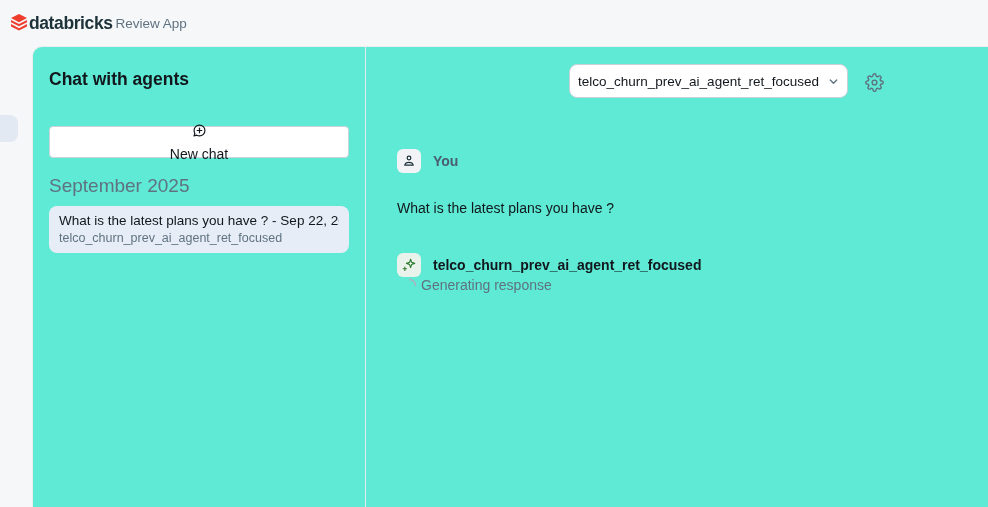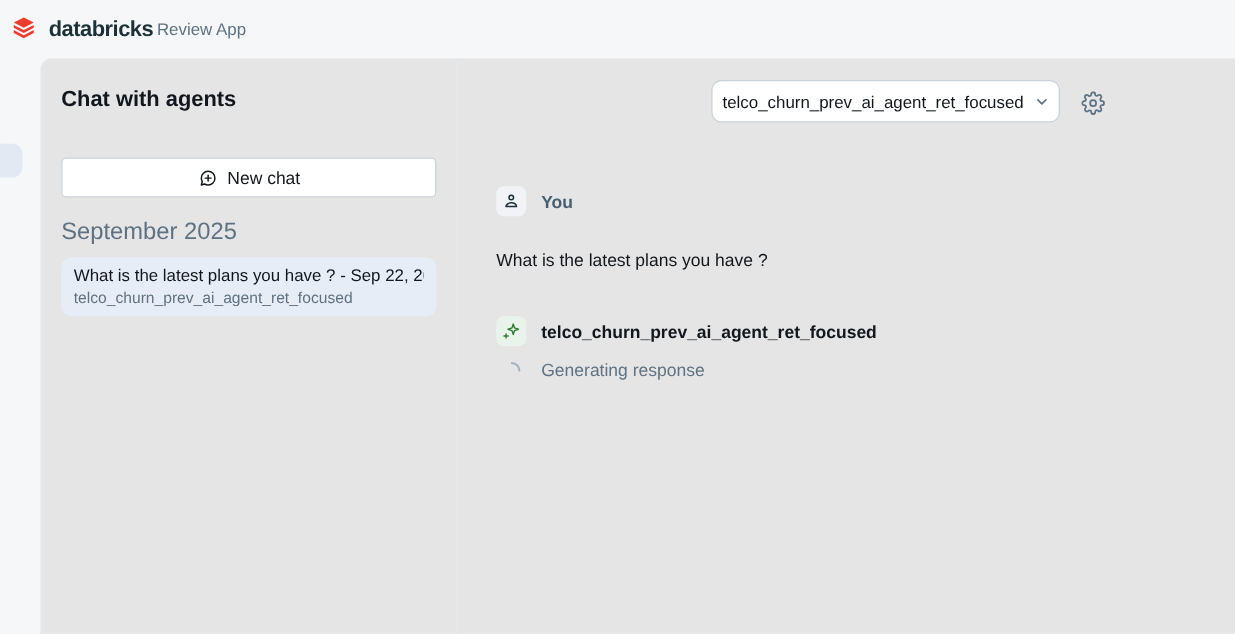--- a/index.html
+++ b/index.html
@@ -11,51 +11,51 @@
     color:#11171c;
     overflow:hidden;
   }
 
   
   .header {
     position:absolute; top:0; left:0; right:0; height:46px;
     display:flex; align-items:center; padding-left:9px;
     background:#f6f7f9;
   }
-  .logo-wrap { display:flex; align-items:center; gap:10px; }
+  .logo-wrap { display:flex; align-items:center; }
   .wordmark {
     font-size:17.5px; font-weight:700; color:#1c3138; letter-spacing:-0.4px;
   }
   .app-name { margin-left:3px; font-size:13.5px; color:#5f7281; }
 
   
   .card {
     position:absolute; left:32px; top:46px; right:0; bottom:0;
-    background:#e5e5e5;
+    background:#5eead4;
     border-top:1px solid #ebedef; border-left:1px solid #ebedef;
     border-top-left-radius:10px;
   }
 
   
   .edge-handle {
     position:absolute; left:-8px; top:115px; width:26px; height:27px;
     background:#e2e9f3; border-radius:8px;
   }
 
   
   .sidebar {
     position:absolute; left:0; top:0; bottom:0; width:333px;
     border-right:1px solid #e6e8eb; padding:0 16px;
   }
   .sidebar-title { margin-top:22px; font-size:17.5px; font-weight:700; color:#11171c; }
   .new-chat-btn {
     margin-top:36px; width:100%; height:32px;
     display:flex; align-items:center; justify-content:center; gap:7px;
     background:#ffffff; border:1px solid #ccd4da; border-radius:4px;
-    font-size:14px; color:#11171c; font-family:inherit; cursor:pointer;
+    font-size:14px; color:#11171c; font-family:inherit; cursor:pointer;flex-direction:column;
   }
   .section-header { margin-top:17px; font-size:19px; color:#5f7281; }
   .chat-item {
     margin-top:9px; background:#e7edf6; border-radius:8px;
     padding:7px 10px 8px 10px; cursor:pointer;
   }
   .chat-item-title {
     font-size:13.5px; color:#11171c;
     white-space:nowrap; overflow:hidden;
   }
@@ -83,21 +83,21 @@
   .avatar {
     width:24px; height:24px; border-radius:6px; flex:0 0 auto;
     display:flex; align-items:center; justify-content:center;
   }
   .avatar.user { background:#f1f3f6; }
   .avatar.agent { background:#eaf3eb; }
   .sender-you { font-size:14px; font-weight:700; color:#4a6072; }
   .sender-agent { font-size:14px; font-weight:700; color:#11171c; }
   .user-text { margin-top:27px; font-size:14px; color:#11171c; }
   .agent-row { margin-top:37px; }
-  .status-row { margin-top:11px; display:flex; align-items:center; gap:12px; }
+  .status-row { display:flex; align-items:center; }
   .spinner-slot { width:24px; display:flex; justify-content:center; flex:0 0 auto; }
   .spinner { animation:spin 1.1s linear infinite; transform-origin:center; }
   @keyframes spin { to { transform:rotate(360deg); } }
   .status-text { font-size:14px; color:#5f7281; }
 
   svg { display:block; }
 </style>
 </head>
 <body>
 

